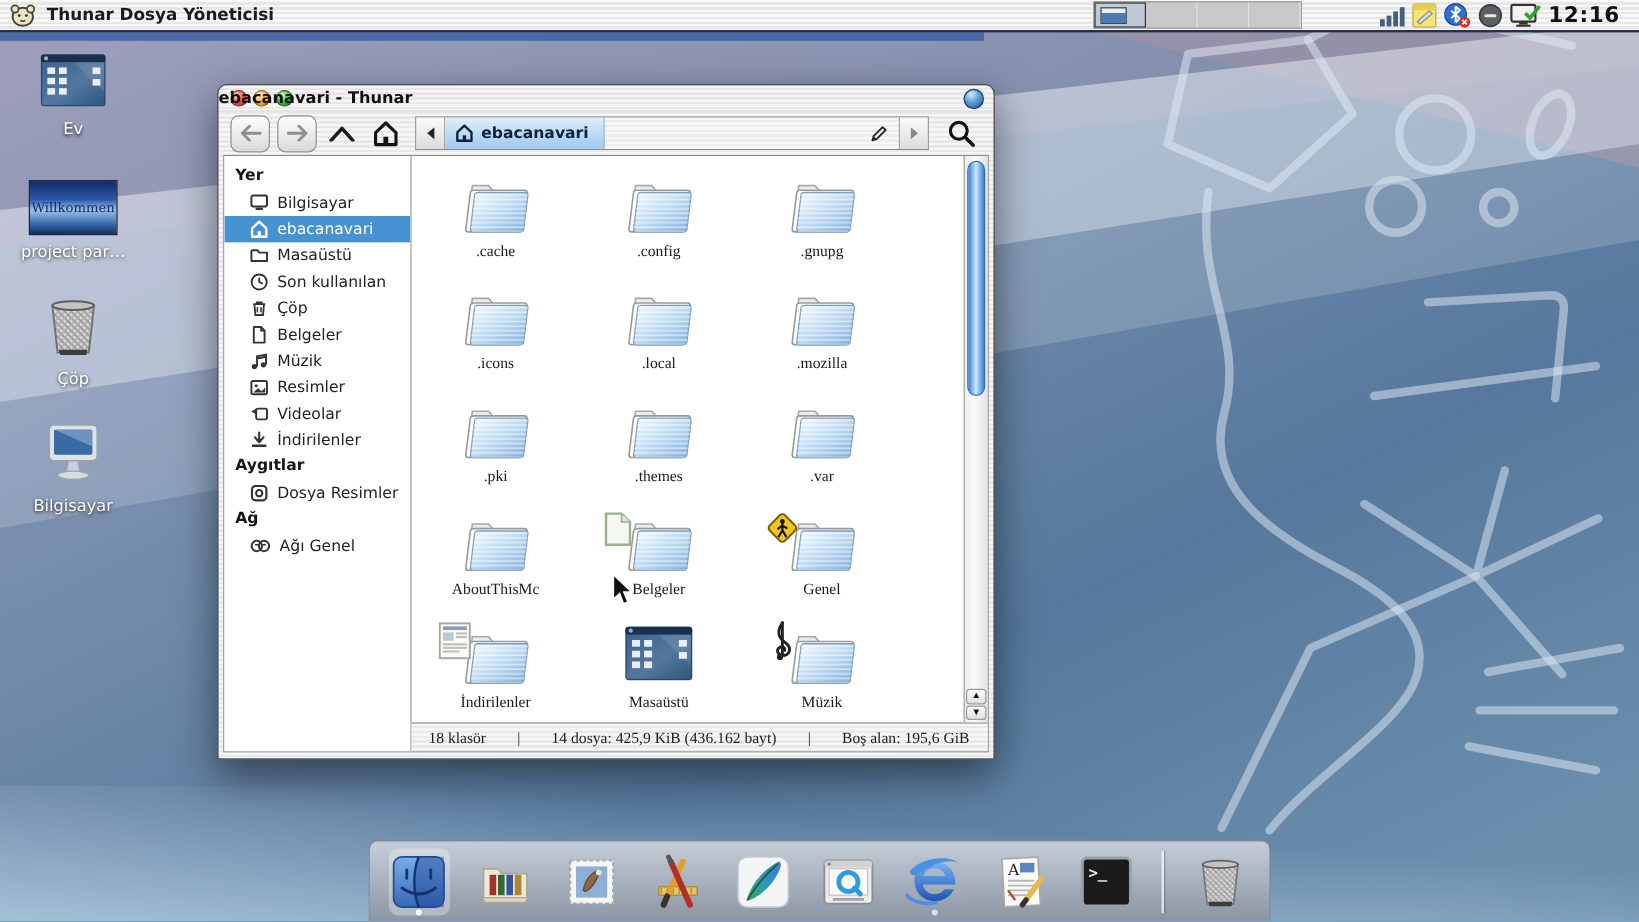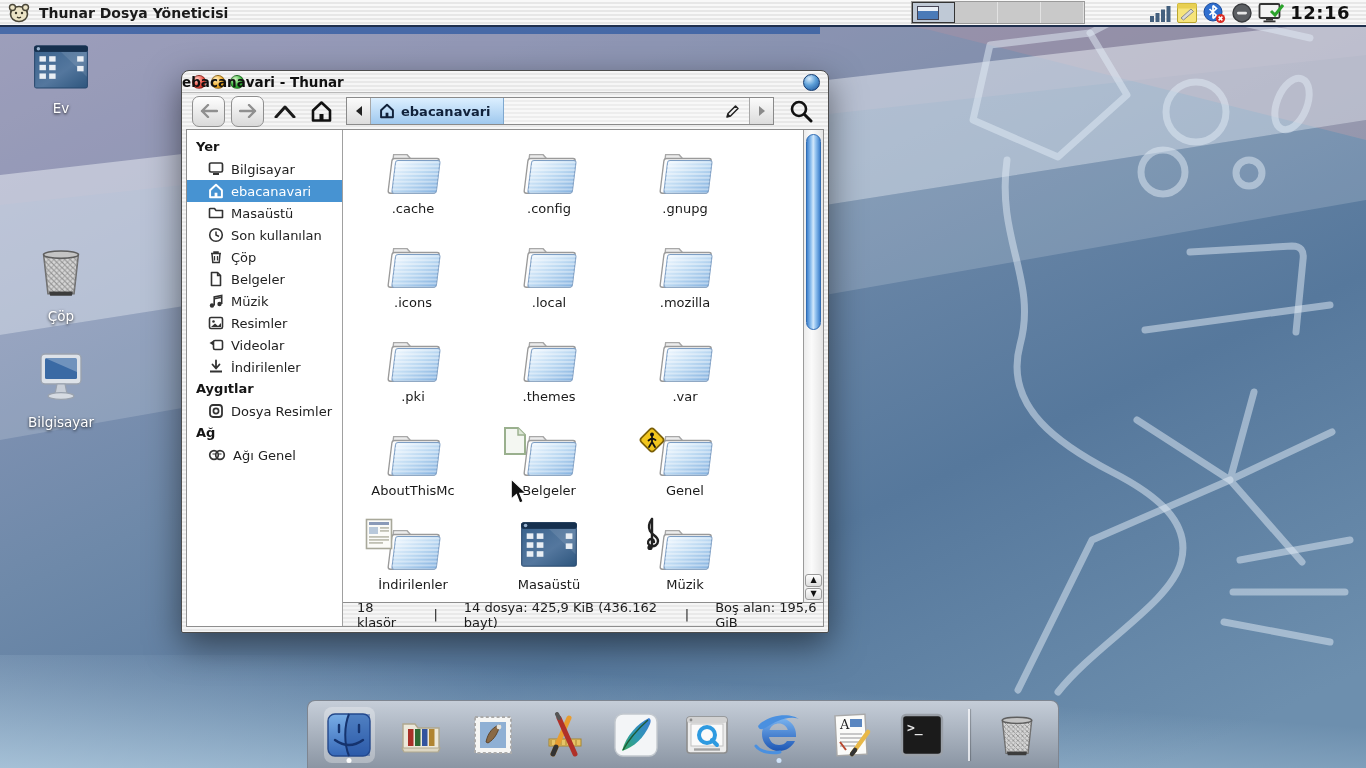--- a/index.html
+++ b/index.html
@@ -56,21 +56,21 @@
   .pb-rest { flex:1; display:flex; align-items:center; justify-content:flex-end; padding-right:8px; background:repeating-linear-gradient(180deg,#f8f8f8 0 2px,#ededed 2px 4px); }
   .search-btn { width:34px; height:31px; display:flex; align-items:center; justify-content:center; }
 
   #content { position:absolute; left:4px; right:4px; top:58px; bottom:5px; border:1px solid #8e8e8e; background:#fff; display:flex; }
   #sidebar { width:156px; background:#fff; border-right:1px solid #a0a0a0; padding-top:6px; overflow:hidden; }
   .sb-header { height:22px; line-height:22px; padding-left:9px; font-weight:bold; font-size:13px; color:#151515; }
   .sb-item { height:22px; display:flex; align-items:center; gap:7px; padding-left:21px; font-size:13px; color:#222; }
   .sb-item svg { flex:0 0 auto; }
   .sb-item.selected { background:#4793d2; color:#fff; }
 
-  #main-col { flex:1; display:flex; flex-direction:column; }
+  #main-col { flex:1; display:flex; flex-direction:column;font-family:Liberation Serif, serif; }
   #files-wrap { flex:1; display:flex; overflow:hidden; }
   #filegrid { flex:1; display:grid; grid-template-columns:repeat(3,136px); grid-auto-rows:94px; padding:6px 0 0 2px; align-items:start; }
   .file { width:136px; text-align:center; }
   .file .ficon { height:64px; display:flex; align-items:flex-end; justify-content:center; position:relative; }
   .file .flabel { font-size:13px; color:#1a1a1a; margin-top:1px; }
   .emblem { position:absolute; }
 
   #vscroll { width:20px; border-left:1px solid #9a9a9a; background:linear-gradient(90deg,#ececec,#fbfbfb 40%,#e4e4e4); position:relative; }
   #vthumb { position:absolute; left:2px; right:2px; top:4px; height:196px; border-radius:8px; border:1px solid #2f6cb4;
     background:linear-gradient(90deg,#3f81cc,#8fc0ef 30%,#d2e8fb 48%,#8fc0ef 68%,#3f81cc); }
@@ -242,20 +242,26 @@
     <span class="clock">12:16</span>
   </div>
 </div>
 
 <div class="desk-icon" style="left:6px; top:44px;">
   <svg width="56" height="46" viewBox="0 0 52 42">
         <use href="#sym-desktopic"></use>
       </svg>
   <div class="dlabel">Ev</div>
 </div>
+<div class="desk-icon" style="left:6px; top:150px;">
+  <div class="thumb-img">
+    <span>Willkommen</span>
+  </div>
+  <div class="dlabel">project par…</div>
+</div>
 <div class="desk-icon" style="left:6px; top:246px;">
   <svg width="52" height="52" viewBox="0 0 48 48">
         <use href="#sym-basket"></use>
       </svg>
   <div class="dlabel">Çöp</div>
 </div>
 <div class="desk-icon" style="left:6px; top:352px;">
   <svg width="56" height="52" viewBox="0 0 56 52">
     <rect x="8" y="2" width="40" height="30" rx="4" fill="#dde2e8" stroke="#9aa2ae" stroke-width="1.4"></rect>
     <rect x="12" y="6" width="32" height="21" rx="1.5" fill="#3a6aa4"></rect>

